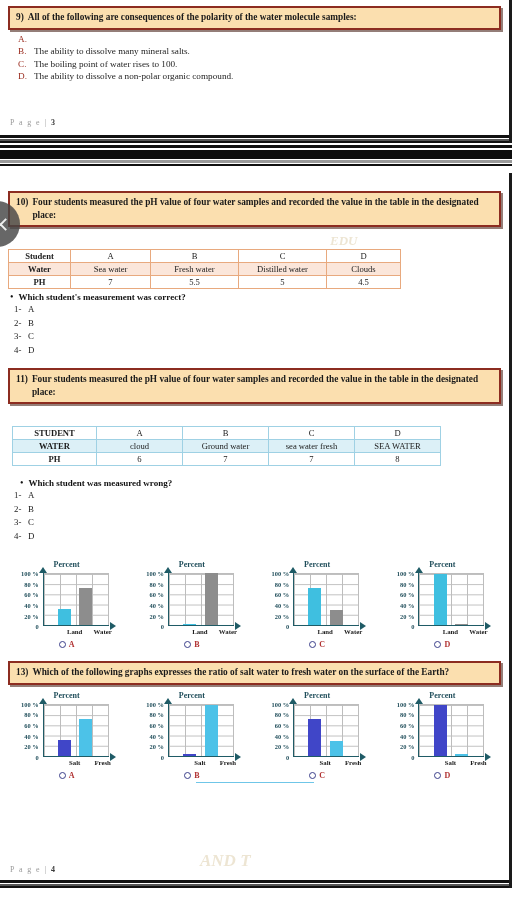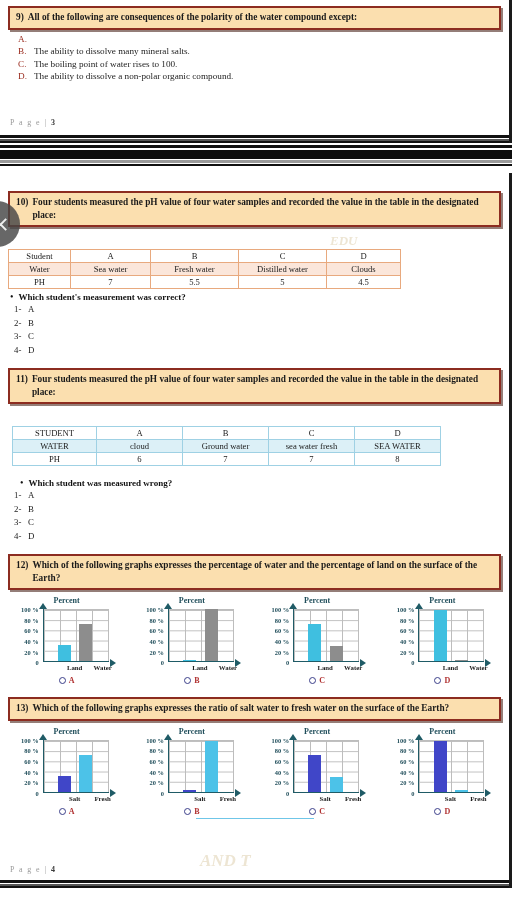--- a/index.html
+++ b/index.html
@@ -62,21 +62,21 @@
   .num-body { color: #222; font-size: 8.8px; }
 
   
   .bullet-line { display:flex; align-items:baseline; margin:3px 0 1px 10px; }
   .bullet-dot { font-size: 10px; line-height: 1; margin-right: 5px; color:#111; }
   .bullet-text { font-weight: bold; font-size: 9px; color:#111; }
 
   
   table.qtable { border-collapse: collapse; font-size: 8.6px; color:#1b1b1b; }
   table.qtable td { text-align: center; padding: 1px 4px; white-space: nowrap; }
-  table.qtable td.rowhead { font-weight: normal; }
+  table.qtable td.rowhead { font-weight: bold; }
 
   .t-peach { border: 1px solid #e8a97e; }
   .t-peach td { border: 1px solid #e8a97e; }
   .t-peach tr.mid td { background: #fbe6da; }
 
   .t-blue { border: 1px solid #8ec6de; }
   .t-blue td { border: 1px solid #9fd1e4; }
   .t-blue tr.mid td { background: #dcf0f7; }
 
   
@@ -171,21 +171,21 @@
 <body>
 
 <div class="viewer">
 
   <div class="page page-1">
 
     <div style="height:6px"></div>
 
     <div class="qbanner">
       <span class="qnum">9)</span>
-      <span class="qtext">All of the following are consequences of the polarity of the water compound except:</span>
+      <span class="qtext">All of the following are consequences of the polarity of the water molecule samples:</span>
     </div>
 
     <div class="opt-list">
       <div class="opt-row">
         <span class="opt-letter">A.</span>
       </div>
       <div class="opt-row">
         <span class="opt-letter">B.</span>
         <span class="opt-body">The ability to dissolve many mineral salts.</span>
       </div>
@@ -339,24 +339,20 @@
         <span class="num-idx">3-</span>
         <span class="num-body">C</span>
       </div>
       <div class="num-row">
         <span class="num-idx">4-</span>
         <span class="num-body">D</span>
       </div>
     </div>
 
     <div style="height:10px"></div>
-    <div class="qbanner">
-      <span class="qnum">12)</span>
-      <span class="qtext">Which of the following graphs expresses the percentage of water and the percentage of land on the surface of the Earth?</span>
-    </div>
 
     <div class="chart-row" id="q12-charts">
         <div class="chart-cell">
           <div class="chart-title">Percent</div>
           <div class="plot-wrap">
             <div class="yaxis-labels">
               <span class="yt" style="top: 2px;">100 %</span>
               <span class="yt" style="top: 12.6px;">80 %</span>
               <span class="yt" style="top: 23.2px;">60 %</span>
               <span class="yt" style="top: 33.8px;">40 %</span>

